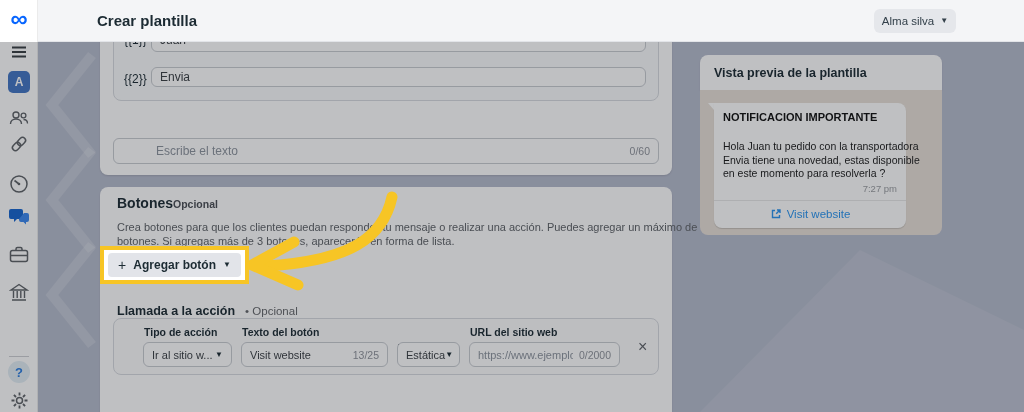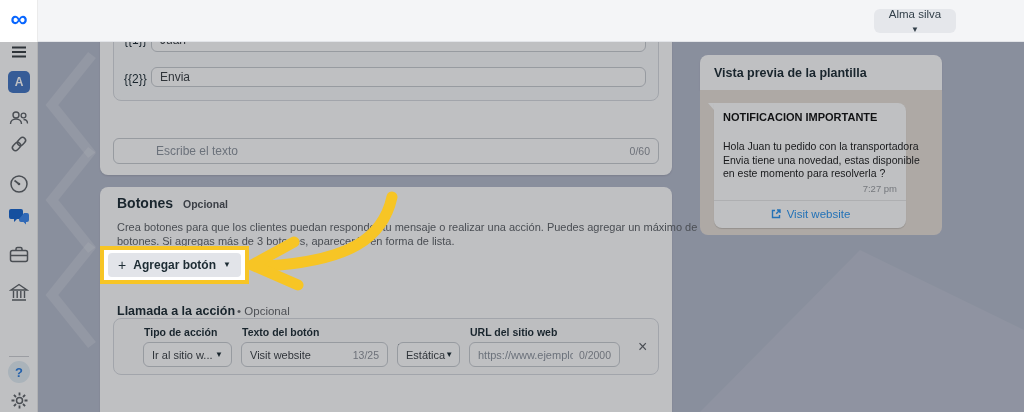--- a/index.html
+++ b/index.html
@@ -10,21 +10,21 @@
 
   
   .deco { position:absolute; z-index:0; }
 
   
   .hdr { position:absolute; left:0; top:0; width:1024px; height:42px;
          background:#f4f5f7; border-bottom:1px solid #e2e4e8; z-index:5; }
   .hdr-title { position:absolute; left:97px; top:12px; font-size:15px; font-weight:bold; color:#1c2b33; }
   .acct-btn { position:absolute; left:874px; top:9px; width:82px; height:24px;
               background:#e5e7eb; border-radius:6px; display:flex; align-items:center;
-              justify-content:center; gap:6px; font-size:11.5px; color:#33404a; cursor:pointer;flex-direction:column; }
+              justify-content:center; gap:6px; font-size:11.5px; color:#33404a; cursor:pointer; }
   .caret { font-size:8px; color:#33404a; line-height:1; }
 
   
   .side { position:absolute; left:0; top:0; width:38px; height:412px; background:#ffffff;
           border-right:1px solid rgba(0,0,0,0.08); z-index:6; }
   .side-item { position:absolute; left:7px; width:24px; height:24px; display:flex;
                align-items:center; justify-content:center; }
   .logo { color:#0866ff; font-size:24px; font-weight:bold; line-height:1; }
   .avatar { width:22px; height:22px; background:#4476c4; border-radius:5px; color:#fff;
             font-size:12px; font-weight:bold; display:flex; align-items:center; justify-content:center; }
@@ -112,30 +112,30 @@
         <input readonly="" value="Envia" style="">
       </div>
     </div>
     <div class="fieldbox" style="left:13px; top:200px; width:546px; height:26px;padding-left:42px;">
       <input readonly="" placeholder="Escribe el texto" style="">
       <span class="counter">0/60</span>
     </div>
   </div>
 
   <div class="card" style="left:100px; top:187px; width:572px; height:240px;">
-    <div class="abs" style="left:17px; top:8px; display:flex; align-items:baseline; gap:10px;">
+    <div class="abs" style="left:17px; top:8px; display:flex; align-items:baseline; ">
       <span class="h2">Botones</span>
       <span class="opt2">Opcional</span>
     </div>
     <div class="abs desc" style="left:17px; top:33px;">
       <span style="display:block;">Crea botones para que los clientes puedan responder tu mensaje o realizar una acción. Puedes agregar un máximo de 10</span>
       <span style="display:block;">botones. Si agregas más de 3 botones, aparecerán en forma de lista.</span>
     </div>
 
-    <div class="abs" style="left:17px; top:117px; display:flex; align-items:baseline; gap:2px;">
+    <div class="abs" style="left:17px; top:117px; display:flex; align-items:baseline; gap:10px;">
       <span class="seclabel">Llamada a la acción</span>
       <span class="optional">• Opcional</span>
     </div>
 
     <div class="groupbox" style="left:13px; top:131px; width:546px; height:57px; background:#fcfcfd;">
       <span class="collabel" style="left:30px; top:7px;">Tipo de acción</span>
       <span class="collabel" style="left:128px; top:7px;">Texto del botón</span>
       <span class="collabel" style="left:284px; top:23px;">Tipo de URL</span>
       <span class="collabel" style="left:356px; top:7px;">URL del sitio web</span>
 
@@ -176,20 +176,21 @@
             <path d="M5 2.5H2.5v7h7V7" fill="none" stroke="#2b95f0" stroke-width="1.4"></path>
             <path d="M7 2h3v3 M10 2L6.2 5.8" fill="none" stroke="#2b95f0" stroke-width="1.4"></path>
           </svg>
           <span>Visit website</span>
         </div>
       </div>
     </div>
   </div>
 
   <div class="hdr">
+    <span class="hdr-title">Crear plantilla</span>
     <div class="acct-btn">
       <span>Alma silva</span>
       <span class="caret">▼</span>
     </div>
   </div>
 
   <div class="side">
     <div class="side-item" style="top:7px;">
         <span class="logo">∞</span>
       </div>

